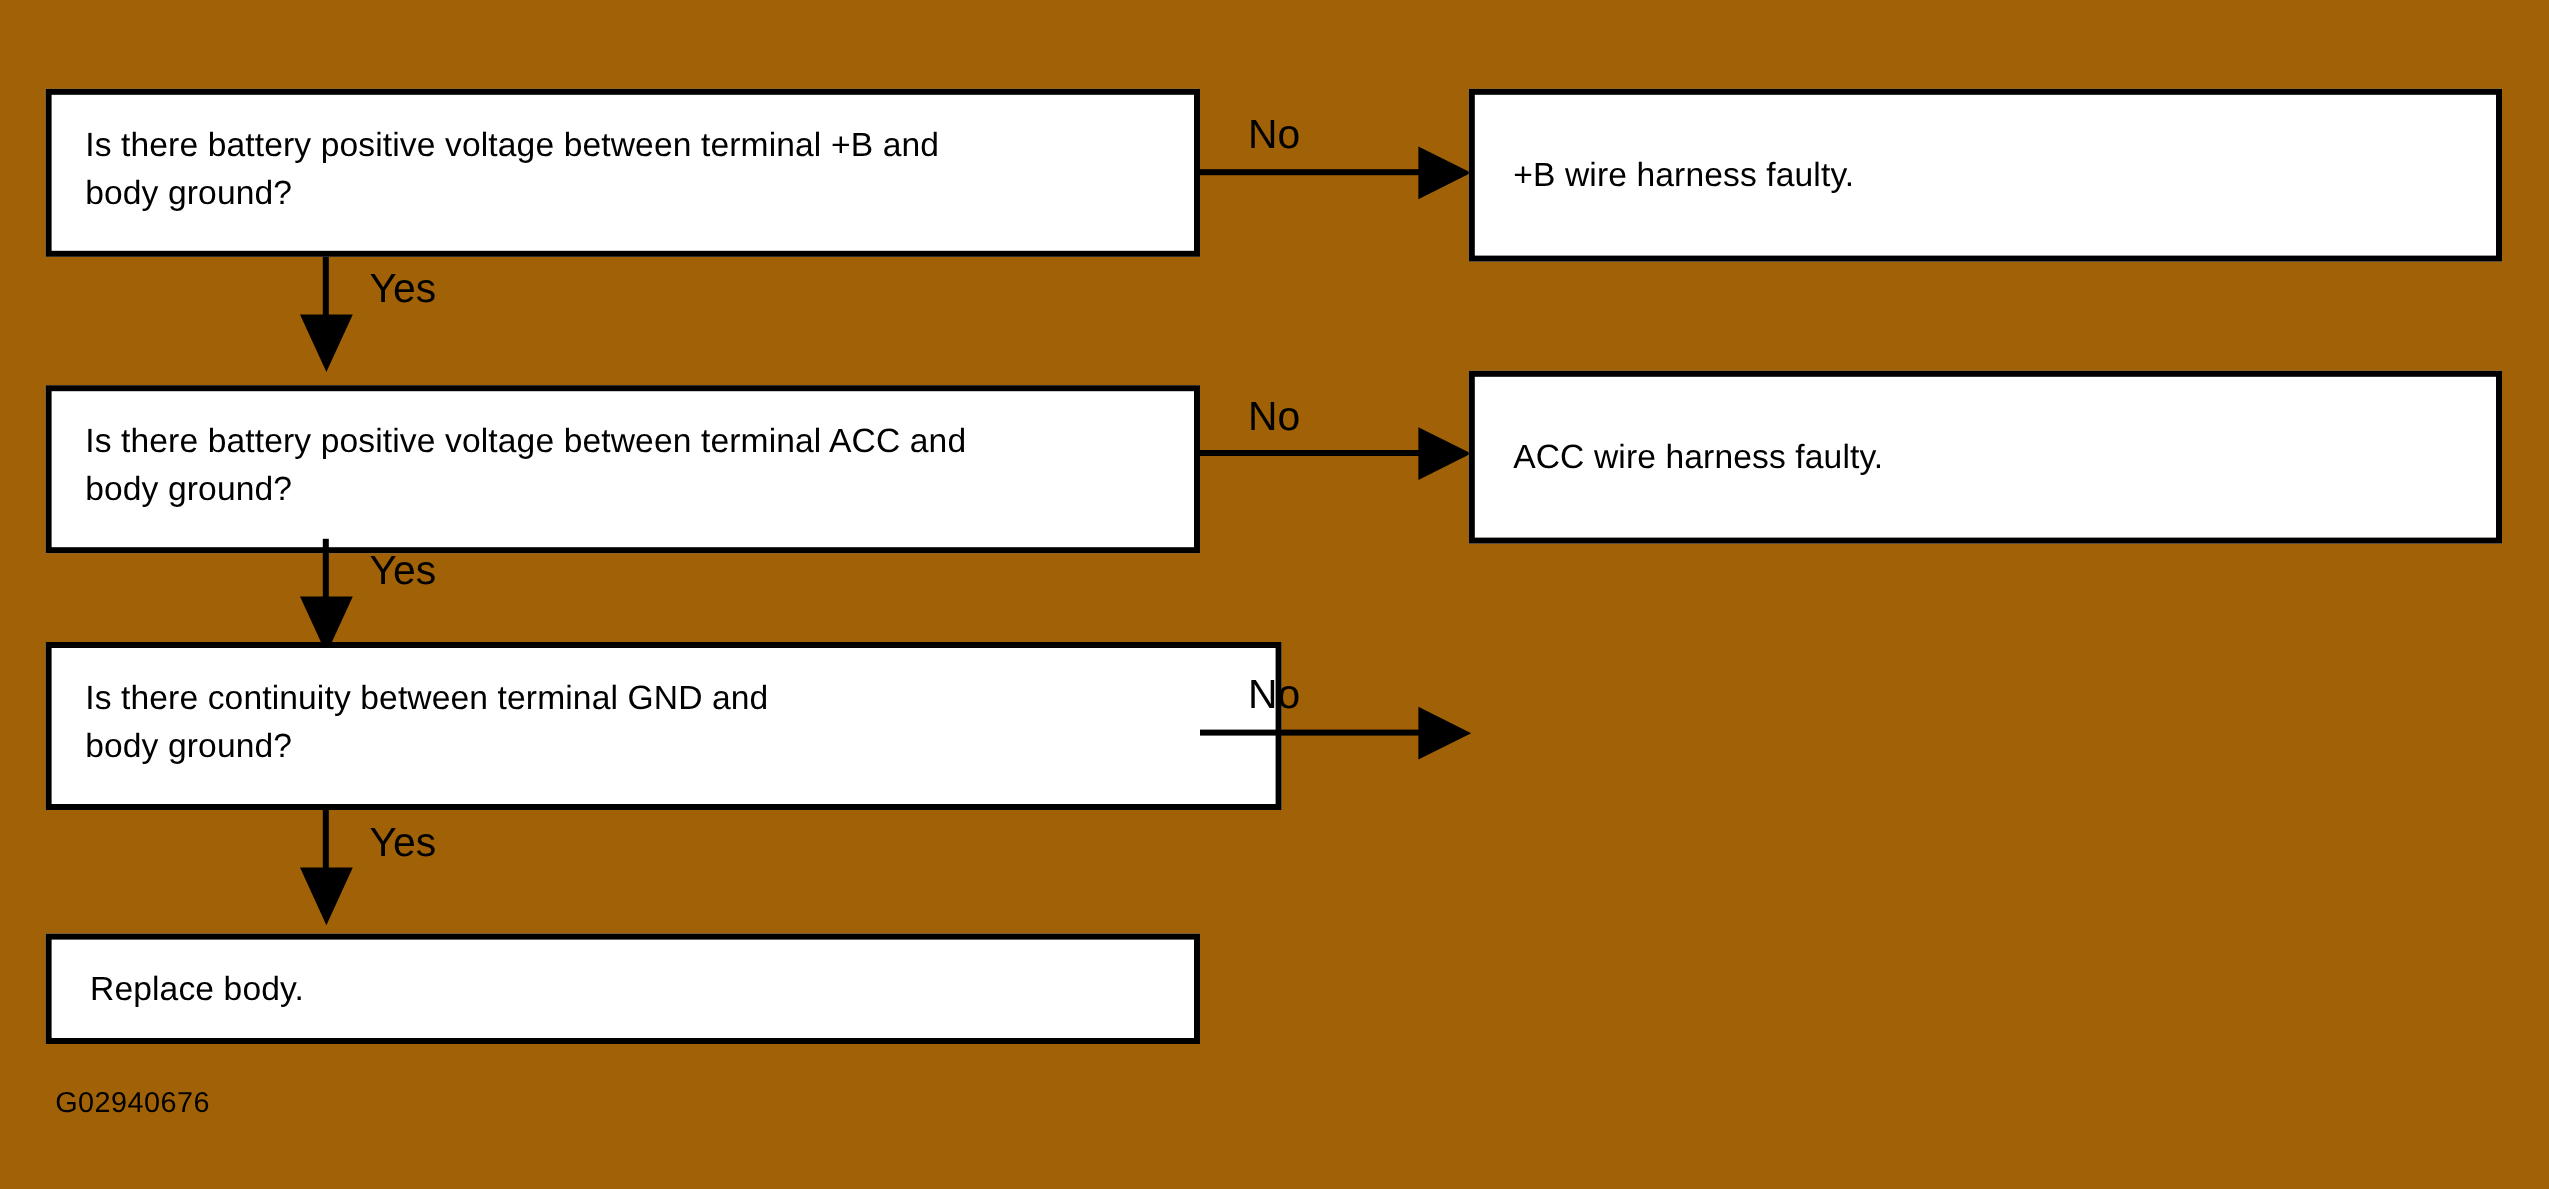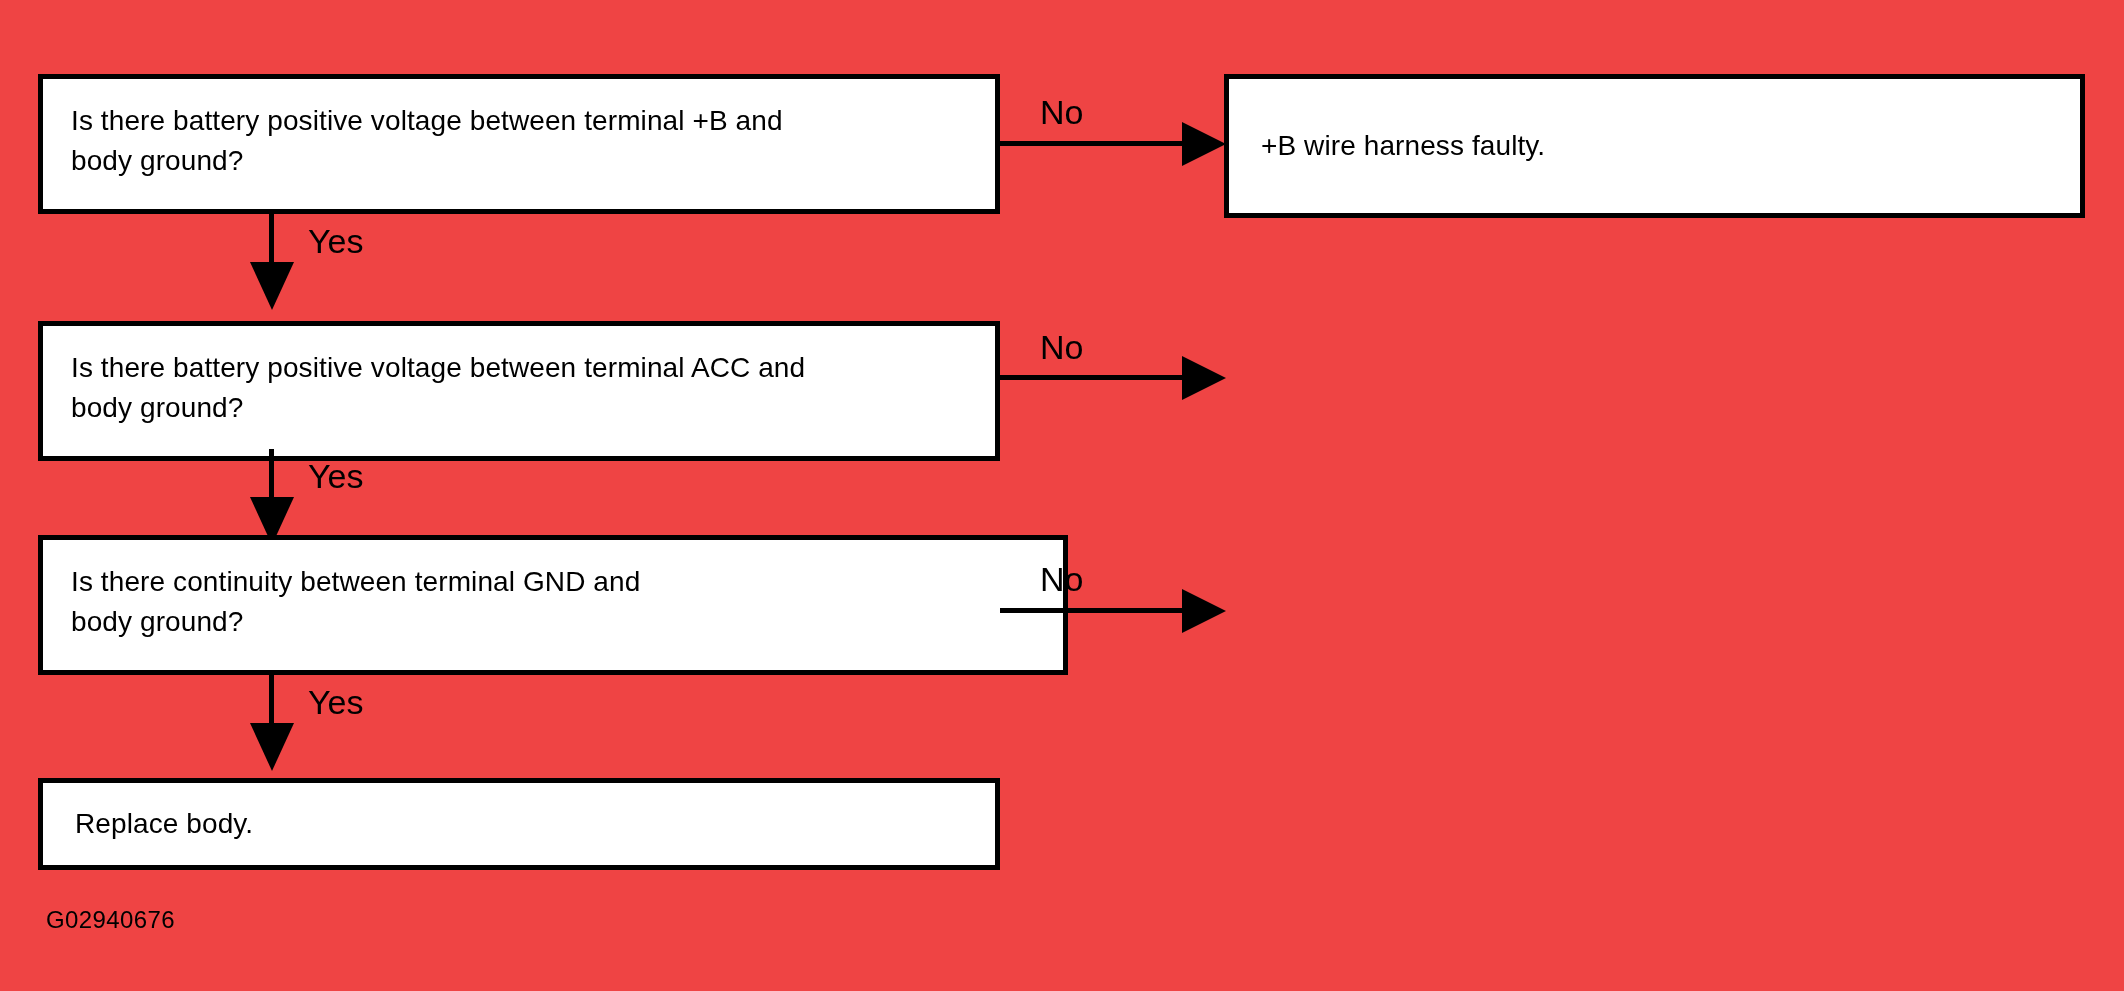--- a/index.html
+++ b/index.html
@@ -8,21 +8,21 @@
     background: #ffffff;
   }
   body {
     font-family: "Liberation Sans", sans-serif;
     color: #000000;
   }
   #canvas {
     position: relative;
     width: 2124px;
     height: 991px;
-    background: #ef4444;
+    background: #a16207;
     overflow: hidden;
   }
   .node {
     position: absolute;
     box-sizing: border-box;
     border: 5px solid #000000;
     background: #ffffff;
     display: flex;
     align-items: flex-start;
   }
@@ -107,20 +107,23 @@
 
   <div class="node" style="left:38px; top:309px; width:962px; height:140px;margin-top:12px;">
     <div class="node-text">Is there battery positive voltage between terminal ACC and
 body ground?</div>
   </div>
 
   <div class="h-line" style="left:1000px; top:375px; width:190px;"></div>
   <div class="arrow-right" style="left:1182px; top:356px;"></div>
   <div class="edge-label" style="left:1040px; top:330px;">No</div>
 
+  <div class="node center-v" style="left:1224px; top:309px; width:861px; height:144px;">
+    <div class="node-text">ACC wire harness faulty.</div>
+  </div>
 
   <div class="v-line" style="left:269px; top:449px; height:58px;"></div>
   <div class="arrow-down" style="left:250px; top:497px;"></div>
   <div class="edge-label" style="left:308px; top:459px;">Yes</div>
 
   <div class="node" style="left:38px; top:535px; width:1030px; height:140px;">
     <div class="node-text">Is there continuity between terminal GND and
 body ground?</div>
   </div>
 

